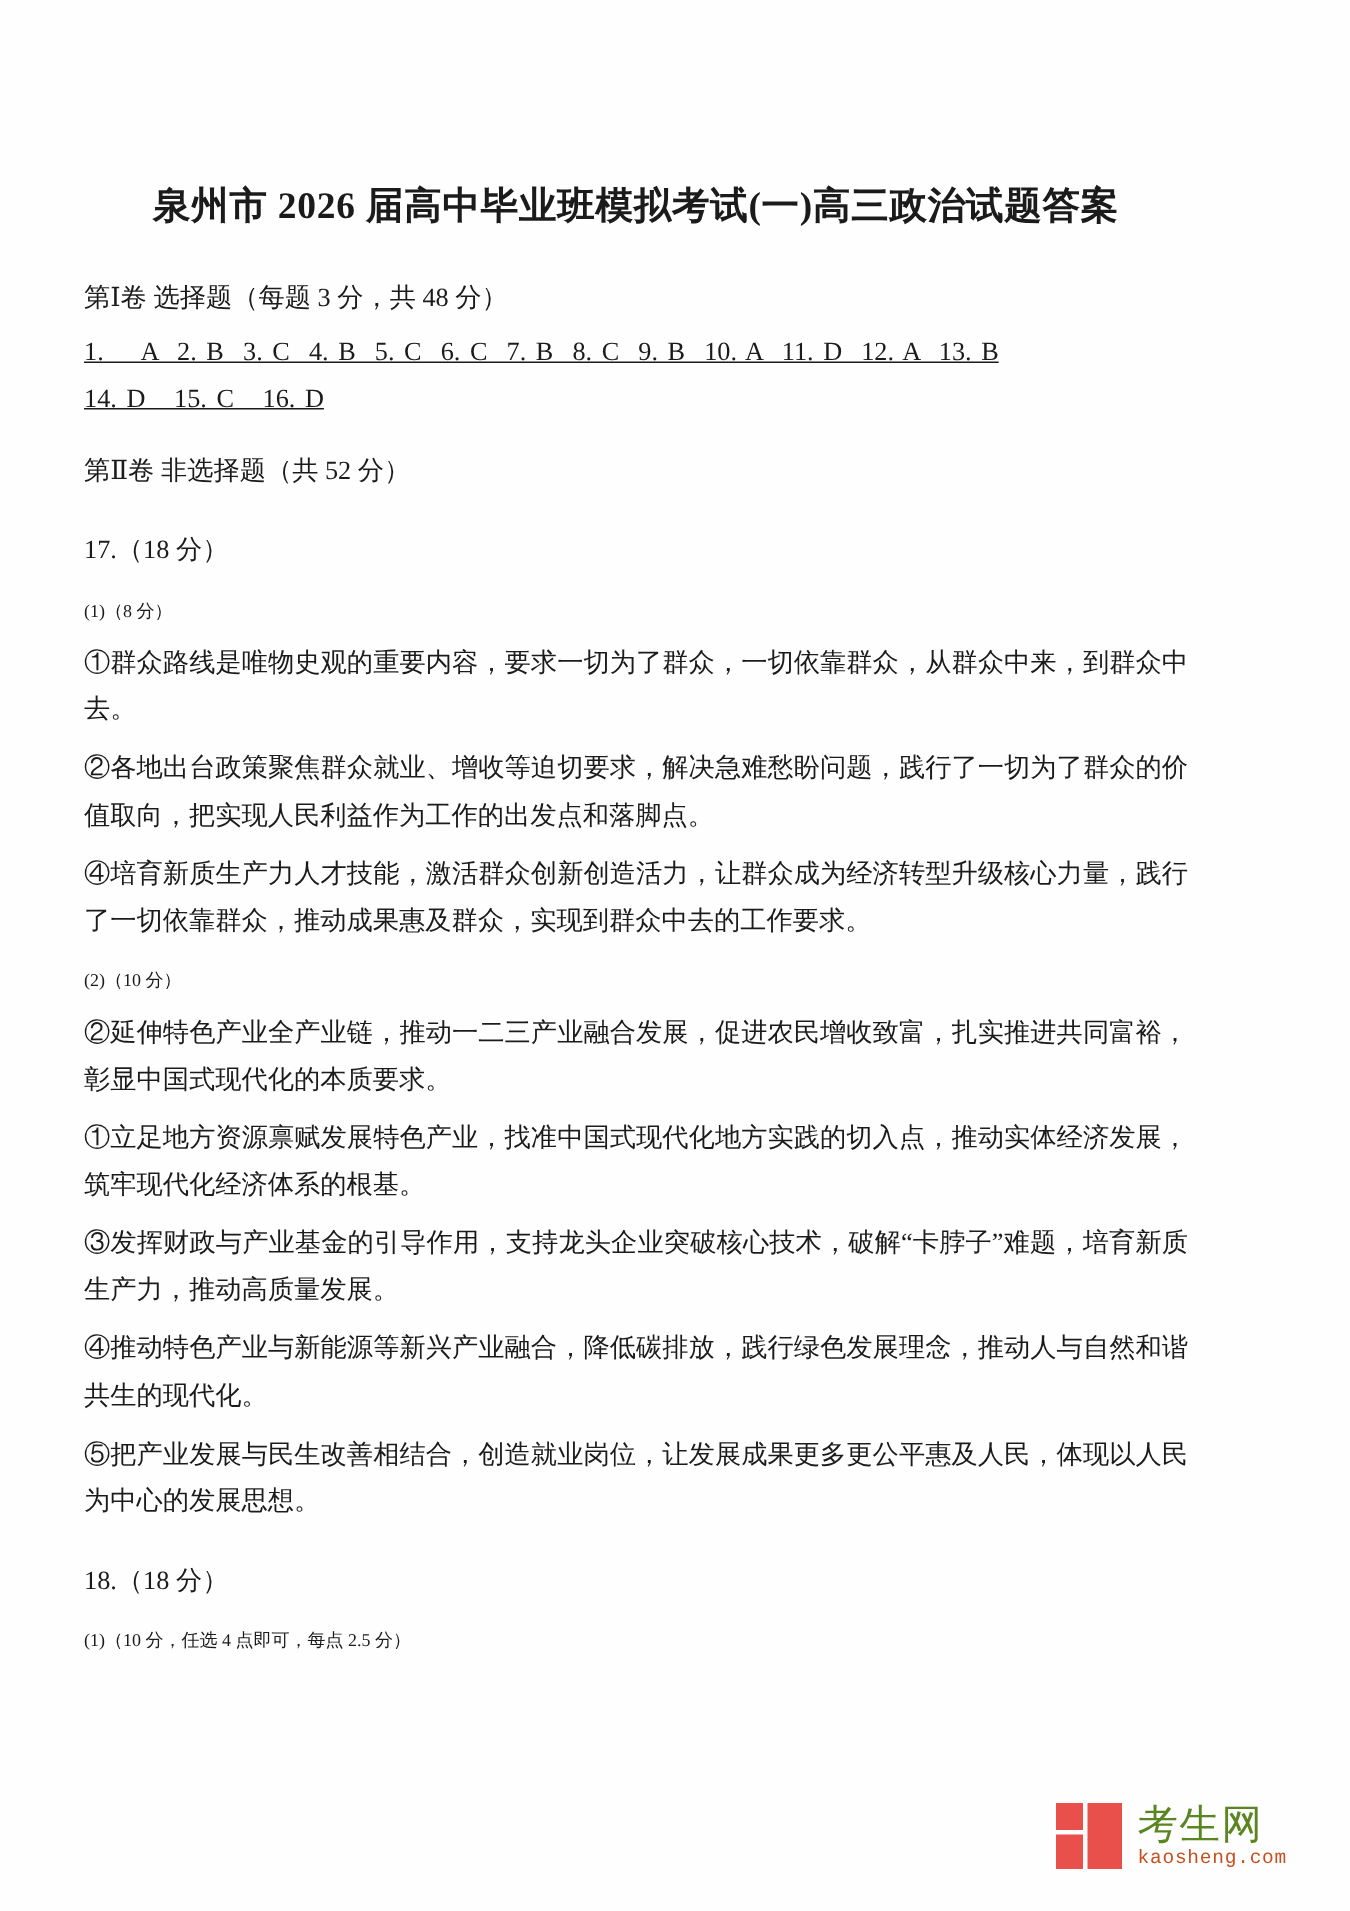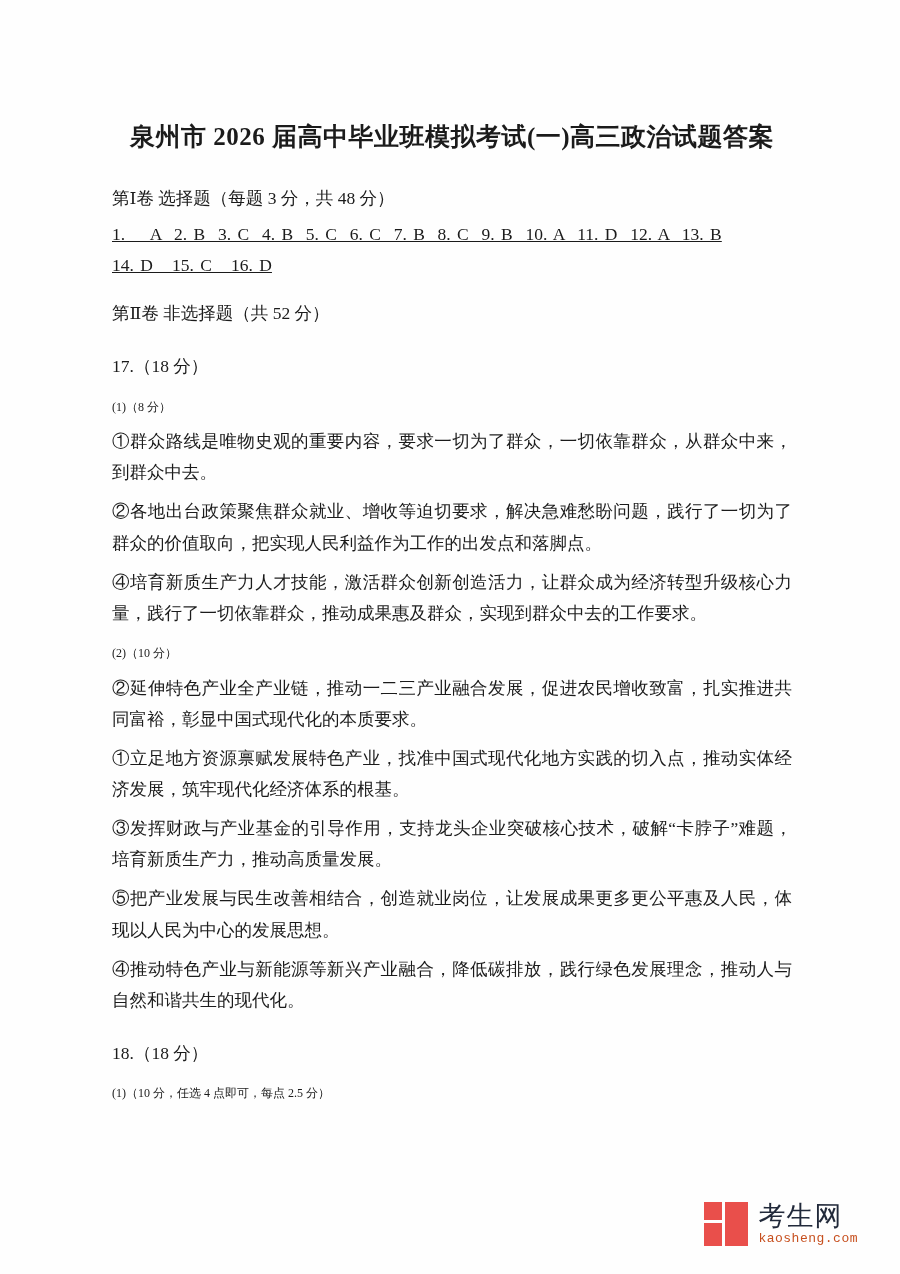--- a/index.html
+++ b/index.html
@@ -13,21 +13,21 @@
     position: relative;
     font-family: "Liberation Serif", "DejaVu Serif", serif;
     color: #1b1b1b;
     overflow: hidden;
   }
   .page {
     position: relative;
     width: 900px;
     height: 1274px;
     box-sizing: border-box;
-    padding: 120px 108px 40px 112px;
+    padding: 120px 108px 40px 56px;
     background: #fefefe;
   }
   .doc-title {
     text-align: center;
     font-size: 25px;
     font-weight: bold;
     letter-spacing: 0.5px;
     margin: 0 0 30px 0;
     font-family: "Liberation Serif", "DejaVu Serif", serif;
   }
@@ -97,21 +97,21 @@
     width: 18px; height: 23px;
     background: #e8413c;
   }
   .wm-text {
     display: flex;
     flex-direction: column;
     line-height: 1.1;
   }
   .wm-cn {
     font-size: 27px;
-    color: #0f172a;
+    color: #4d7c0f;
     font-family: "Liberation Serif", "DejaVu Serif", serif;
     letter-spacing: 1px;
   }
   .wm-en {
     font-size: 13px;
     color: #c2410c;
     letter-spacing: 0.5px;
     font-family: Liberation Mono, monospace;
   }
 </style>
@@ -133,22 +133,22 @@
 
   <p class="sub-num">(1)（8 分）</p>
   <p class="para">①群众路线是唯物史观的重要内容，要求一切为了群众，一切依靠群众，从群众中来，到群众中去。</p>
   <p class="para">②各地出台政策聚焦群众就业、增收等迫切要求，解决急难愁盼问题，践行了一切为了群众的价值取向，把实现人民利益作为工作的出发点和落脚点。</p>
   <p class="para">④培育新质生产力人才技能，激活群众创新创造活力，让群众成为经济转型升级核心力量，践行了一切依靠群众，推动成果惠及群众，实现到群众中去的工作要求。</p>
 
   <p class="sub-num">(2)（10 分）</p>
   <p class="para">②延伸特色产业全产业链，推动一二三产业融合发展，促进农民增收致富，扎实推进共同富裕，彰显中国式现代化的本质要求。</p>
   <p class="para">①立足地方资源禀赋发展特色产业，找准中国式现代化地方实践的切入点，推动实体经济发展，筑牢现代化经济体系的根基。</p>
   <p class="para">③发挥财政与产业基金的引导作用，支持龙头企业突破核心技术，破解“卡脖子”难题，培育新质生产力，推动高质量发展。</p>
+  <p class="para">④推动特色产业与新能源等新兴产业融合，降低碳排放，践行绿色发展理念，推动人与自然和谐共生的现代化。</p>
   <p class="para">⑤把产业发展与民生改善相结合，创造就业岗位，让发展成果更多更公平惠及人民，体现以人民为中心的发展思想。</p>
-  <p class="para">④推动特色产业与新能源等新兴产业融合，降低碳排放，践行绿色发展理念，推动人与自然和谐共生的现代化。</p>
 
   <p class="q-num">18.（18 分）</p>
   <p class="sub-num">(1)（10 分，任选 4 点即可，每点 2.5 分）</p>
 
   <div class="watermark">
     <div class="wm-mark">
       <span class="b1"></span>
       <span class="b2"></span>
       <span class="b3"></span>
     </div>

